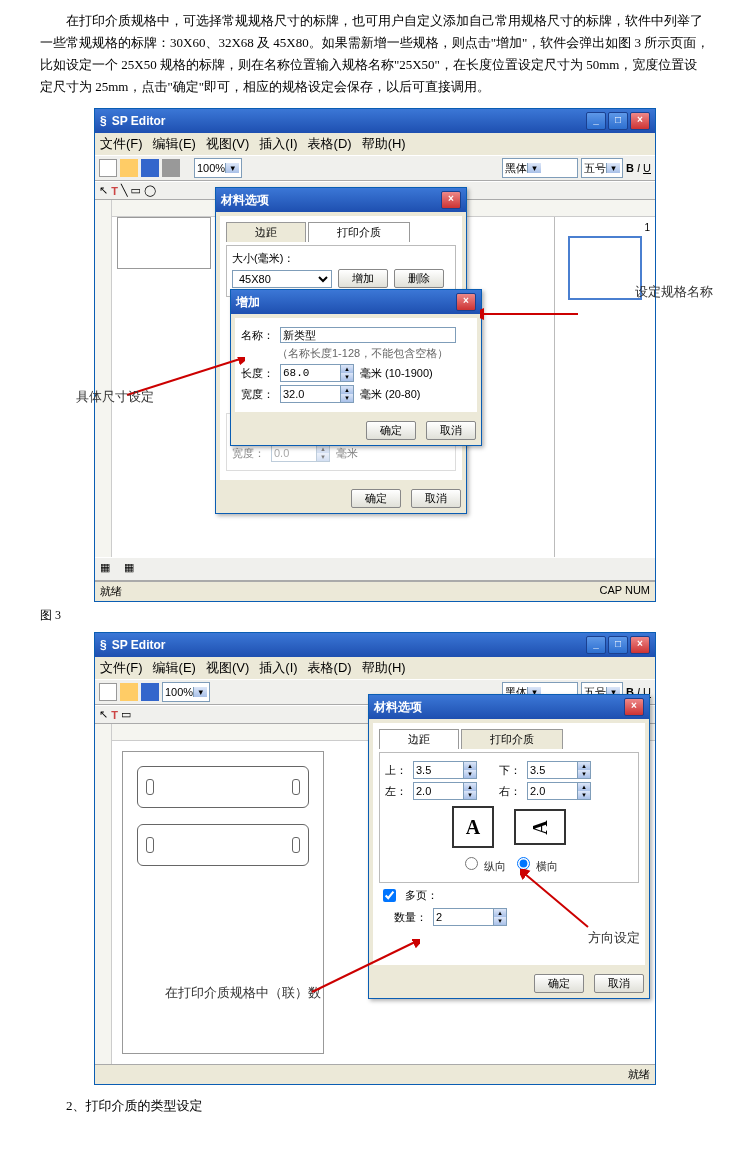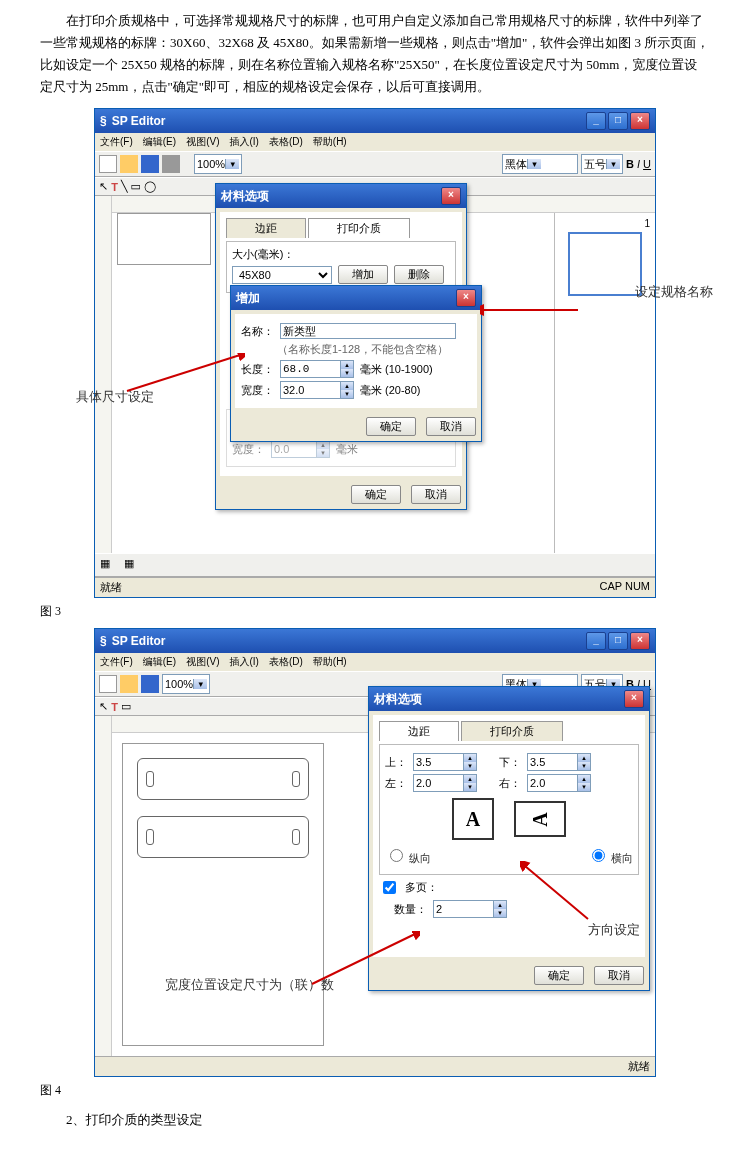--- a/index.html
+++ b/index.html
@@ -9,21 +9,21 @@
 .body-text.no-indent{text-indent:0}
 .figure{margin:5px 0}
 .caption{text-align:left;margin:2px 0 8px;font-size:12px}
 
 
 .win{border:1px solid #0a5db3;background:#ece9d8;margin:0 auto;font-family:Tahoma,Arial,sans-serif;font-size:11px}
 .titlebar{background:linear-gradient(#3b77d6,#1e4fb0);color:#fff;padding:3px 5px;display:flex;align-items:center;gap:5px;font-weight:bold;font-size:12px}
 .titlebar .wbtns{margin-left:auto;display:flex;gap:2px}
 .wbtn{width:18px;height:16px;background:linear-gradient(#5e98e8,#2d6fd0);border:1px solid #1a4090;border-radius:2px;color:#fff;text-align:center;font-size:10px;line-height:14px}
 .wbtn.close{background:linear-gradient(#e88,#c33)}
-.menubar{background:#ece9d8;padding:2px 5px;display:flex;gap:10px;color:#000;font-size:10px}
+.menubar{background:#ece9d8;padding:2px 5px;display:flex;gap:10px;color:#000;font-size:13px}
 .toolbar{background:#f0f0ed;border-top:1px solid #fff;border-bottom:1px solid #aaa;padding:2px 4px;display:flex;align-items:center;gap:3px;flex-wrap:wrap}
 .tbtn{width:16px;height:16px;border:1px solid transparent;display:inline-block}
 .combo{display:inline-flex;align-items:center;border:1px solid #7f9db9;background:#fff;height:18px;font-size:11px;padding:0 2px}
 .combo .arrow{width:13px;background:linear-gradient(#dce6f8,#a8c0e8);border-left:1px solid #7f9db9;text-align:center;font-size:9px}
 .workspace{display:flex;background:#fff;height:340px}
 .ruler-h{height:16px;background:#f5f5f0;border-bottom:1px solid #ccc;flex:1}
 .ruler-v{width:16px;background:#f5f5f0;border-right:1px solid #ccc}
 .canvas{flex:1;background:#fff;border:1px solid #999;margin:5px;overflow:hidden}
 .sidebar{width:90px;background:#fff;border-left:1px solid #bbb;padding:5px}
 .thumb{border:2px solid #4a7fd0;width:70px;height:60px;margin:3px auto;background:#fff}
@@ -350,21 +350,21 @@
                       <span>▾</span>
                     </span>
                   </div>
               </div>
               <div class="row" style="justify-content:center;gap:20px;margin:6px 0">
                 <div class="orient-box">A</div>
                 <div class="orient-box" style="width:48px;height:32px">
                     <span style="transform:rotate(-90deg);display:inline-block">A</span>
                   </div>
               </div>
-              <div class="row" style="justify-content:space-between">
+              <div class="row" style="justify-content:center">
                 <label><input type="radio" style=""> <span>纵向</span></label>
                 <label><input type="radio" checked="" style=""> <span>横向</span></label>
               </div>
             </div>
             <div class="row">
                 <input type="checkbox" checked="" style="">
                 <span>多页：</span>
               </div>
             <div class="row" style="margin-left:15px">
                 <span>数量：</span>
@@ -378,30 +378,29 @@
             </div>
             <div style="height:30px"></div>
           </div>
           <div class="btnrow">
             <button class="xpbtn">确定</button>
             <button class="xpbtn">取消</button>
           </div>
         </div>
 
         <div class="ann" style="right:15px;top:205px">方向设定</div>
-        <div class="ann" style="left:70px;top:260px">宽度位置设定尺寸为（联）数</div>
+        <div class="ann" style="left:70px;top:260px">在打印介质规格中（联）数</div>
         <svg class="arrow" style="left:425px;top:145px" width="70" height="60">
             <line x1="68" y1="58" x2="5" y2="5" stroke="#c00" stroke-width="2" marker-end="url(#ah1)"></line>
           </svg>
         <svg class="arrow" style="left:215px;top:215px" width="110" height="55">
             <line x1="2" y1="53" x2="105" y2="3" stroke="#c00" stroke-width="2" marker-end="url(#ah1)"></line>
           </svg>
       </div>
       <div class="statusbar">
         <span>就绪</span>
       </div>
     </div>
   </div>
-  <div class="caption">图 4</div>
 
   <p class="body-text no-indent" style="text-indent:2em">2、打印介质的类型设定</p>
 
 </div>
 
 </body></html>

